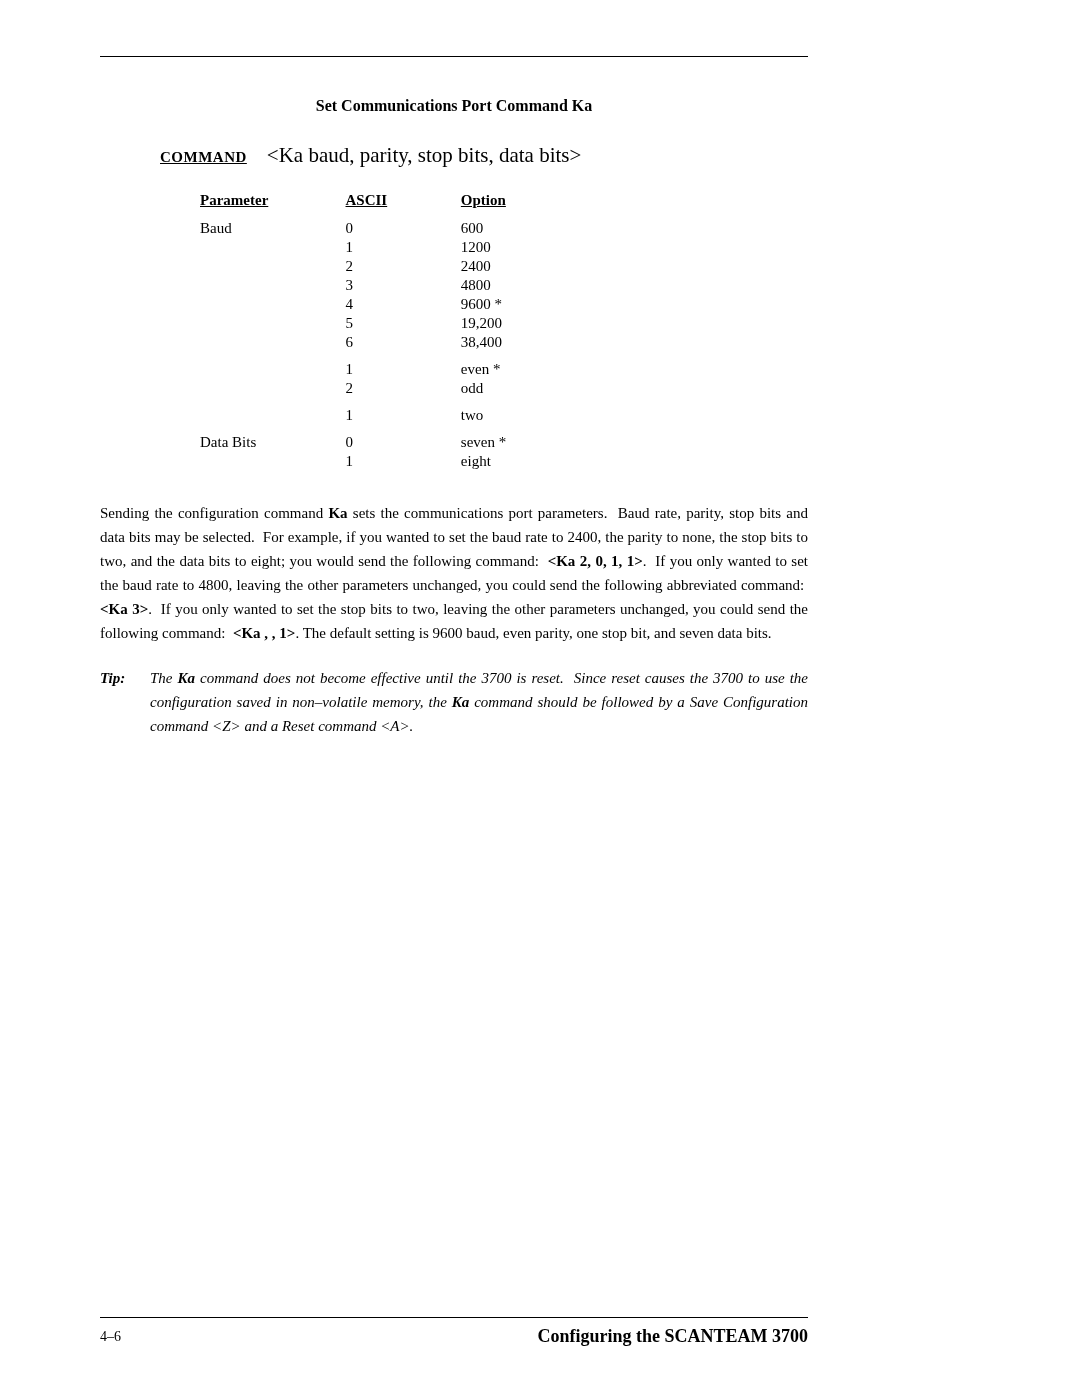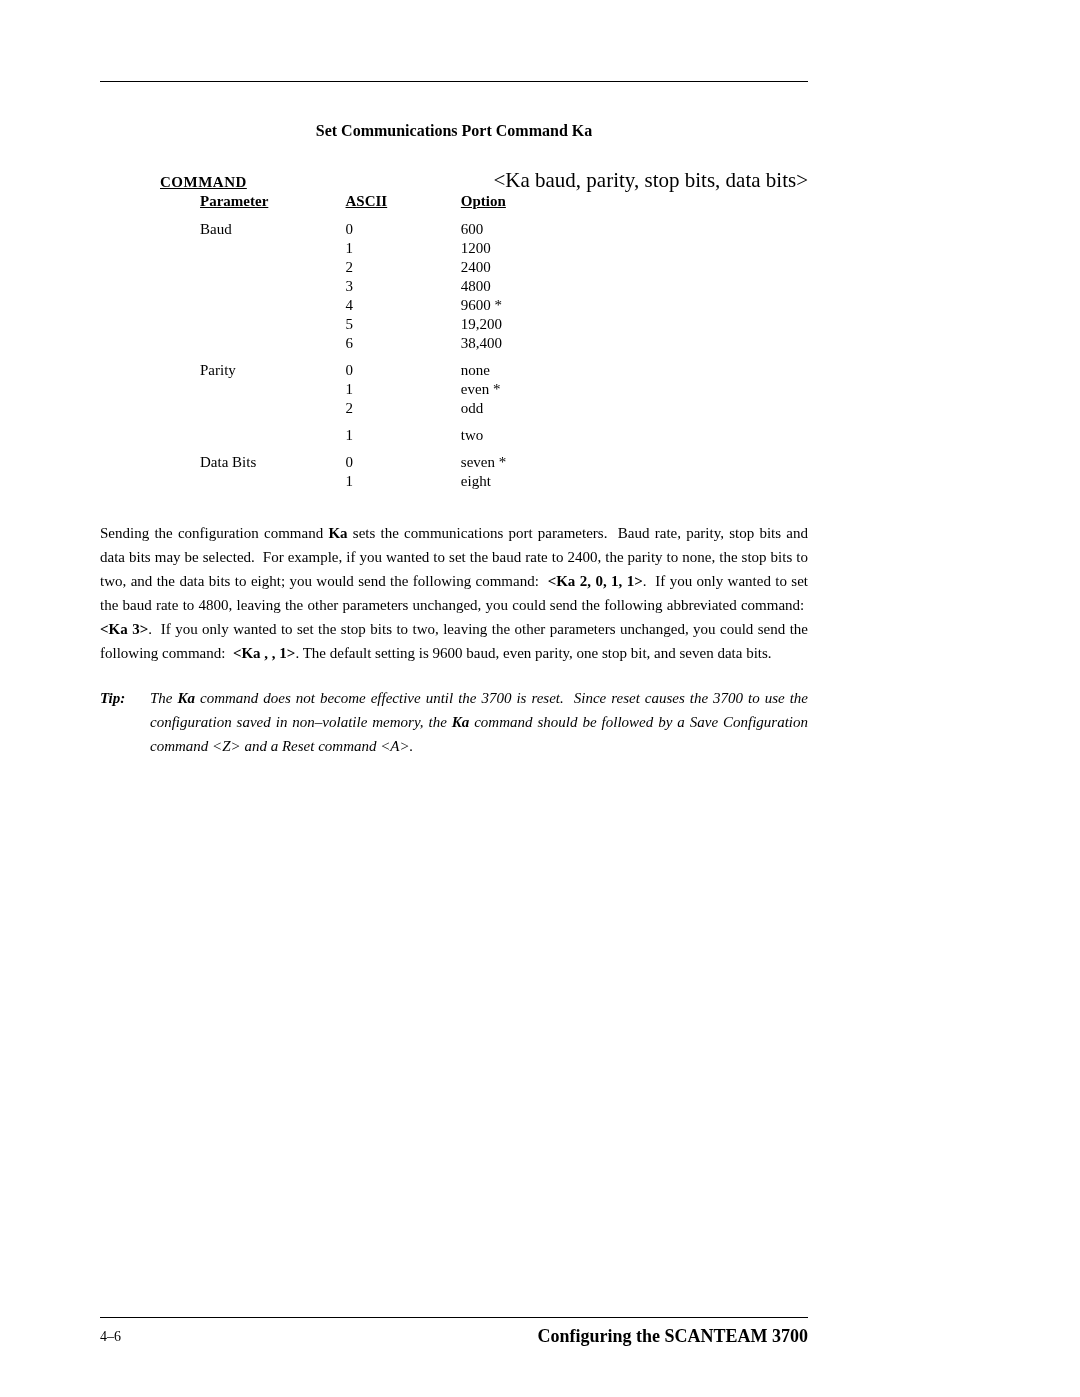--- a/index.html
+++ b/index.html
@@ -10,43 +10,43 @@
       font-size: 15px;
       color: #000000;
       width: 1080px;
       min-height: 1397px;
       position: relative;
     }
 
     .page {
       width: 908px;
       min-height: 1397px;
-      padding: 81px 100px 80px 100px;
+      padding: 56px 100px 80px 100px;
       position: relative;
     }
 
     .top-rule {
       border: none;
       border-top: 1.5px solid #000;
       margin-bottom: 40px;
     }
 
     .section-title {
       text-align: center;
       font-size: 16px;
       font-weight: bold;
       margin-bottom: 28px;
     }
 
     .command-line {
       display: flex;
       align-items: baseline;
       gap: 20px;
+      margin-bottom: 24px;
       padding-left: 60px;
-      justify-content: space-between;
     }
 
     .command-label {
       font-weight: bold;
       text-decoration: underline;
       font-size: 15px;
       letter-spacing: 0.5px;
     }
 
     .command-params {
@@ -210,25 +210,20 @@
     </tr>
           <tr>
       <td></td>
       <td>6</td>
       <td>38,400</td>
     </tr>
           <tr class="spacer-row">
             <td colspan="3"></td>
           </tr>
           <tr>
-      <td>Parity</td>
-      <td>0</td>
-      <td>none</td>
-    </tr>
-          <tr>
       <td></td>
       <td>1</td>
       <td>even *</td>
     </tr>
           <tr>
       <td></td>
       <td>2</td>
       <td>odd</td>
     </tr>
           <tr class="spacer-row">

